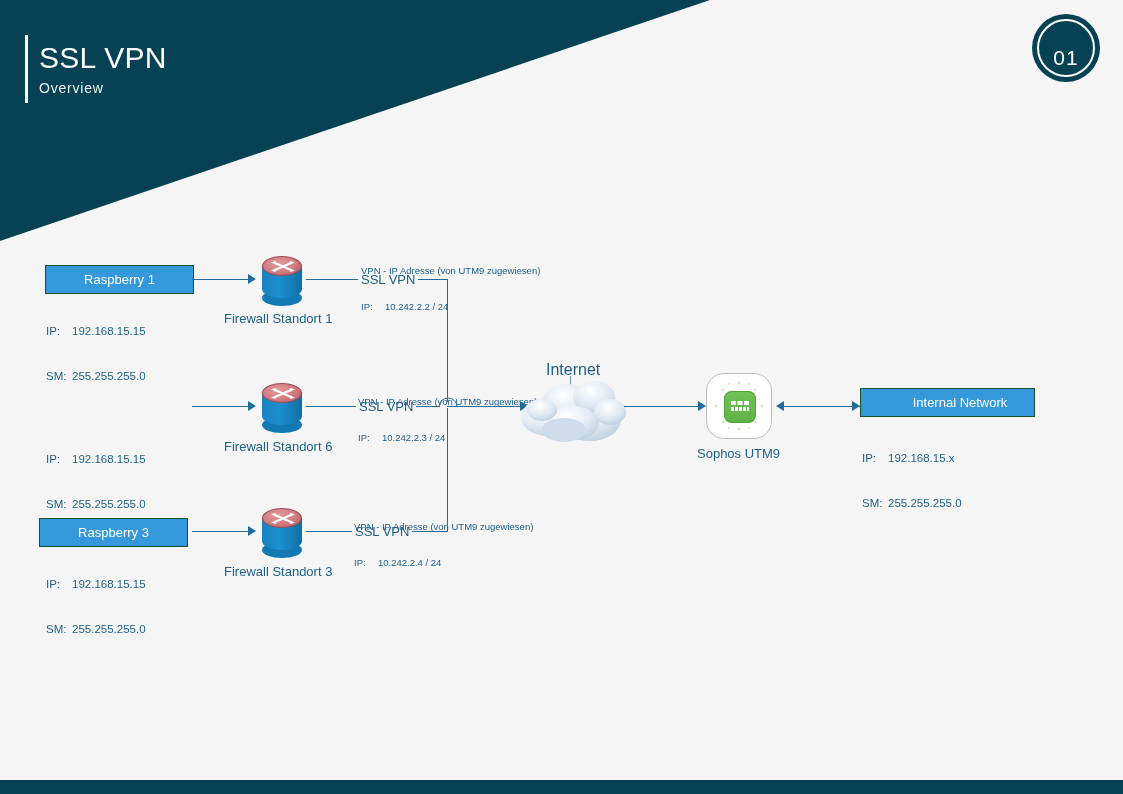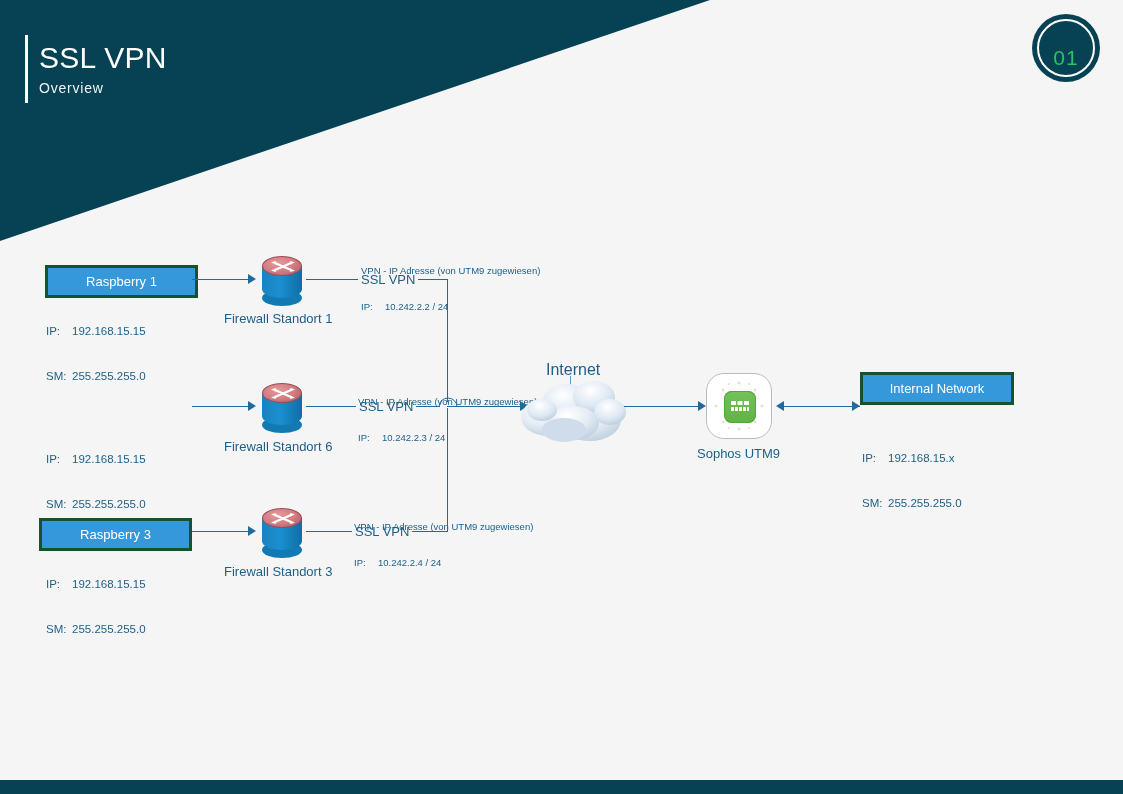--- a/index.html
+++ b/index.html
@@ -32,31 +32,31 @@
   }
   .page-badge{
     position:absolute;left:1032px;top:14px;width:68px;height:68px;border-radius:50%;
     background:#064154;display:flex;align-items:center;justify-content:center;
   }
   .page-badge .ring{
     position:absolute;left:5px;top:5px;width:54px;height:54px;border-radius:50%;
     border:2px solid #ffffff;
   }
   .page-badge .num{
-    position:relative;color:#22c55e;font-size:21px;letter-spacing:1px;margin-top:20px;
+    position:relative;color:#ffffff;font-size:21px;letter-spacing:1px;margin-top:20px;
   }
 
   
   .footer-bar{
     position:absolute;left:0;top:780px;width:1123px;height:14px;background:#064154;
   }
 
   
   .node-box{
-    position:absolute;background:#3498db;border:3px solid #14532d;
+    position:absolute;background:#3498db;border:1px solid #14532d;
     display:flex;align-items:center;justify-content:center;
     color:#ffffff;font-size:13px;white-space:nowrap;
   }
   .ipblock{
     position:absolute;color:#1d5f89;font-size:11.5px;line-height:15px;white-space:pre;
   }
   .ipblock .k{display:inline-block;width:26px;}
   .caption{
     position:absolute;color:#1d5f89;font-size:13px;white-space:nowrap;
   }
@@ -314,21 +314,21 @@
         </g>
       </svg>
     </div>
   </div>
   <div class="caption" style="left:697px;top:446px;">Sophos UTM9</div>
 
   <div class="hline" style="left:782px;top:406px;width:78px;"></div>
   <div class="arrow-l" style="left:776px;top:401px;"></div>
   <div class="arrow-r" style="left:852px;top:401px;"></div>
 
-  <div class="node-box" style="left:860px;top:372px;width:148px;height:27px;">
+  <div class="node-box" style="left:860px;top:388px;width:148px;height:27px;padding-left:25px;">
     <span>Internal Network</span>
   </div>
   <div class="ipblock" style="left:862px;top:421px;">
     <div><span class="k">IP:</span><span>192.168.15.x</span></div>
     <div><span class="k">SM:</span><span>255.255.255.0</span></div>
   </div>
 
   <div class="footer-bar"></div>
 </div>
 

